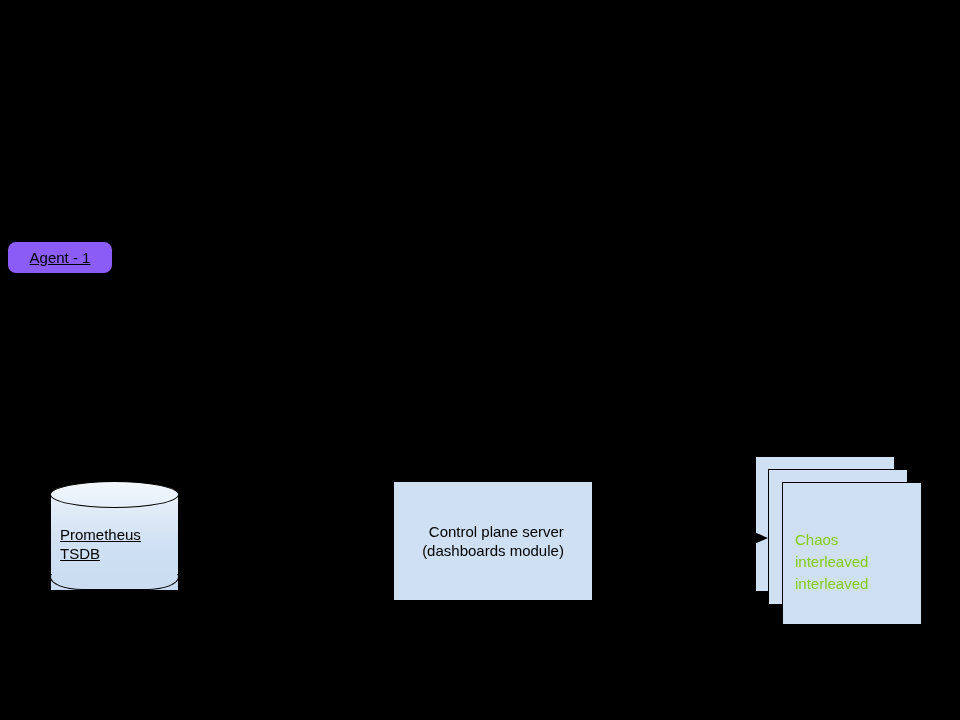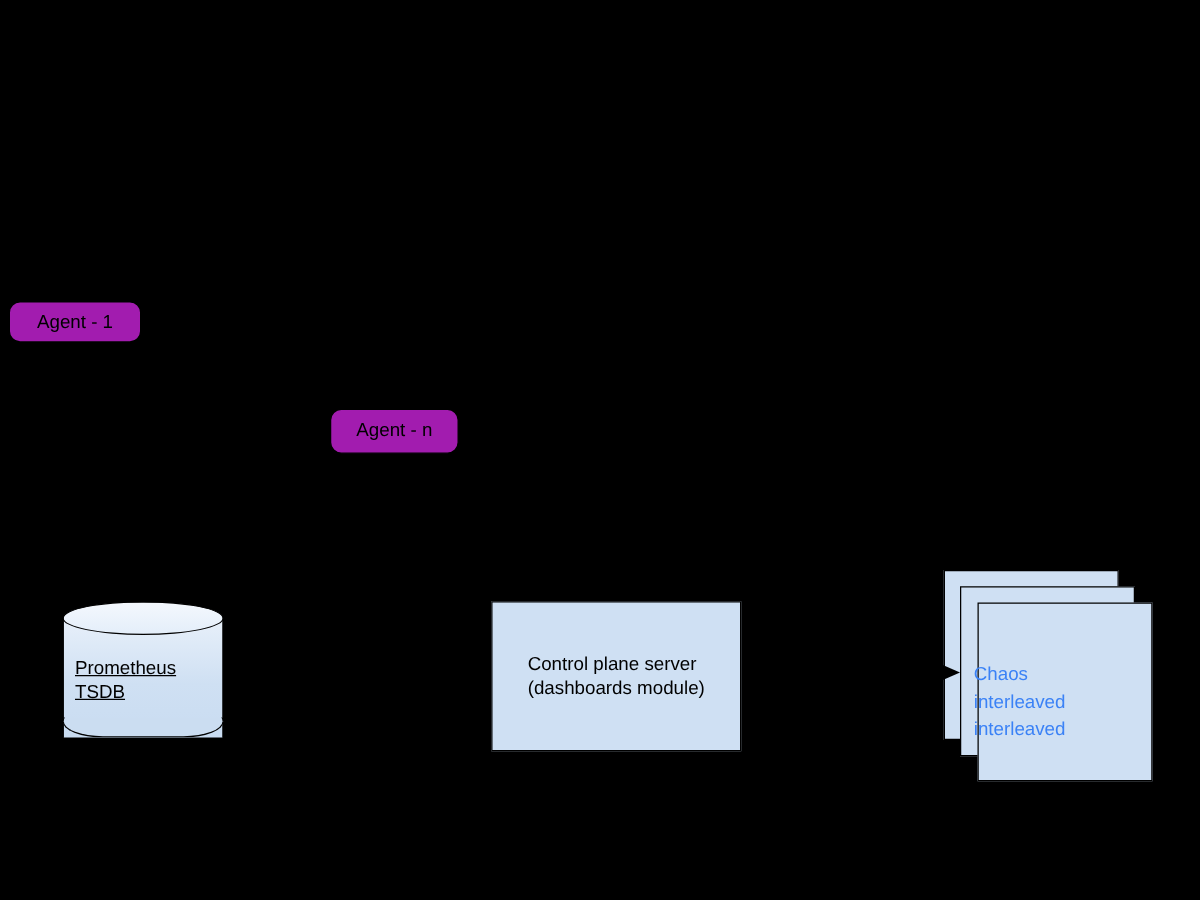--- a/index.html
+++ b/index.html
@@ -14,30 +14,31 @@
     height: 720px;
     background: #000000;
     overflow: hidden;
     font-family: "Liberation Sans", "DejaVu Sans", sans-serif;
   }
 
   
   .agent-box {
     position: absolute;
     box-sizing: border-box;
-    background: #a21caf;
+    background: #8b5cf6;
     border: 1px solid #000000;
     border-radius: 9px;
     display: flex;
     align-items: center;
     justify-content: center;
     color: #000000;
     font-size: 15px;
     line-height: 1.2;
     white-space: nowrap;
+    text-decoration: underline;
   }
   #agent-1 { left: 7px;   top: 241px; width: 106px; height: 33px; }
   #agent-2 { left: 124px; top: 278px; width: 104px; height: 35px; }
   #agent-n { left: 264px; top: 327px; width: 103px; height: 36px; }
 
   
   #cylinder {
     position: absolute;
     left: 50px;
     top: 481px;
@@ -100,21 +101,21 @@
     left: 393px;
     top: 481px;
     width: 200px;
     height: 120px;
     box-sizing: border-box;
     background: #cfe0f3;
     border: 1px solid #000000;
     display: flex;
     align-items: center;
     justify-content: center;
-    text-align: left;
+    text-align: right;
     color: #000000;
     font-size: 15px;
     line-height: 19px;
   }
 
   
   #dashboards-stack {
     position: absolute;
     left: 755px;
     top: 456px;
@@ -125,24 +126,24 @@
     position: absolute;
     box-sizing: border-box;
     background: #cfe0f3;
     border: 1px solid #000000;
   }
   .dash-back  { left: 0px;  top: 0px;  width: 140px; height: 136px; }
   .dash-mid   { left: 13px; top: 13px; width: 140px; height: 136px; }
   .dash-front { left: 27px; top: 26px; width: 140px; height: 143px; }
   .dash-label {
     position: absolute;
-    left: 24px;
+    left: 40px;
     top: 73px;
     width: 125px;
-    color: #3b82f6;
+    color: #84cc16;
     font-size: 15px;
     line-height: 22px;
     z-index: 4;
   }
 
   
   #dash-arrow {
     position: absolute;
     left: 750px;
     top: 530px;
@@ -154,23 +155,20 @@
 </head>
 <body>
 
 <div id="canvas">
 
   <div id="agent-1" class="agent-box">
     <span>Agent - 1</span>
   </div>
 
 
-  <div id="agent-n" class="agent-box">
-    <span>Agent - n</span>
-  </div>
 
   <div id="cylinder">
     <div class="cyl-body"></div>
     <div class="cyl-bottom"></div>
     <div class="cyl-top"></div>
     <div class="cyl-label">
       <div>Prometheus</div>
       <div>TSDB</div>
     </div>
   </div>

